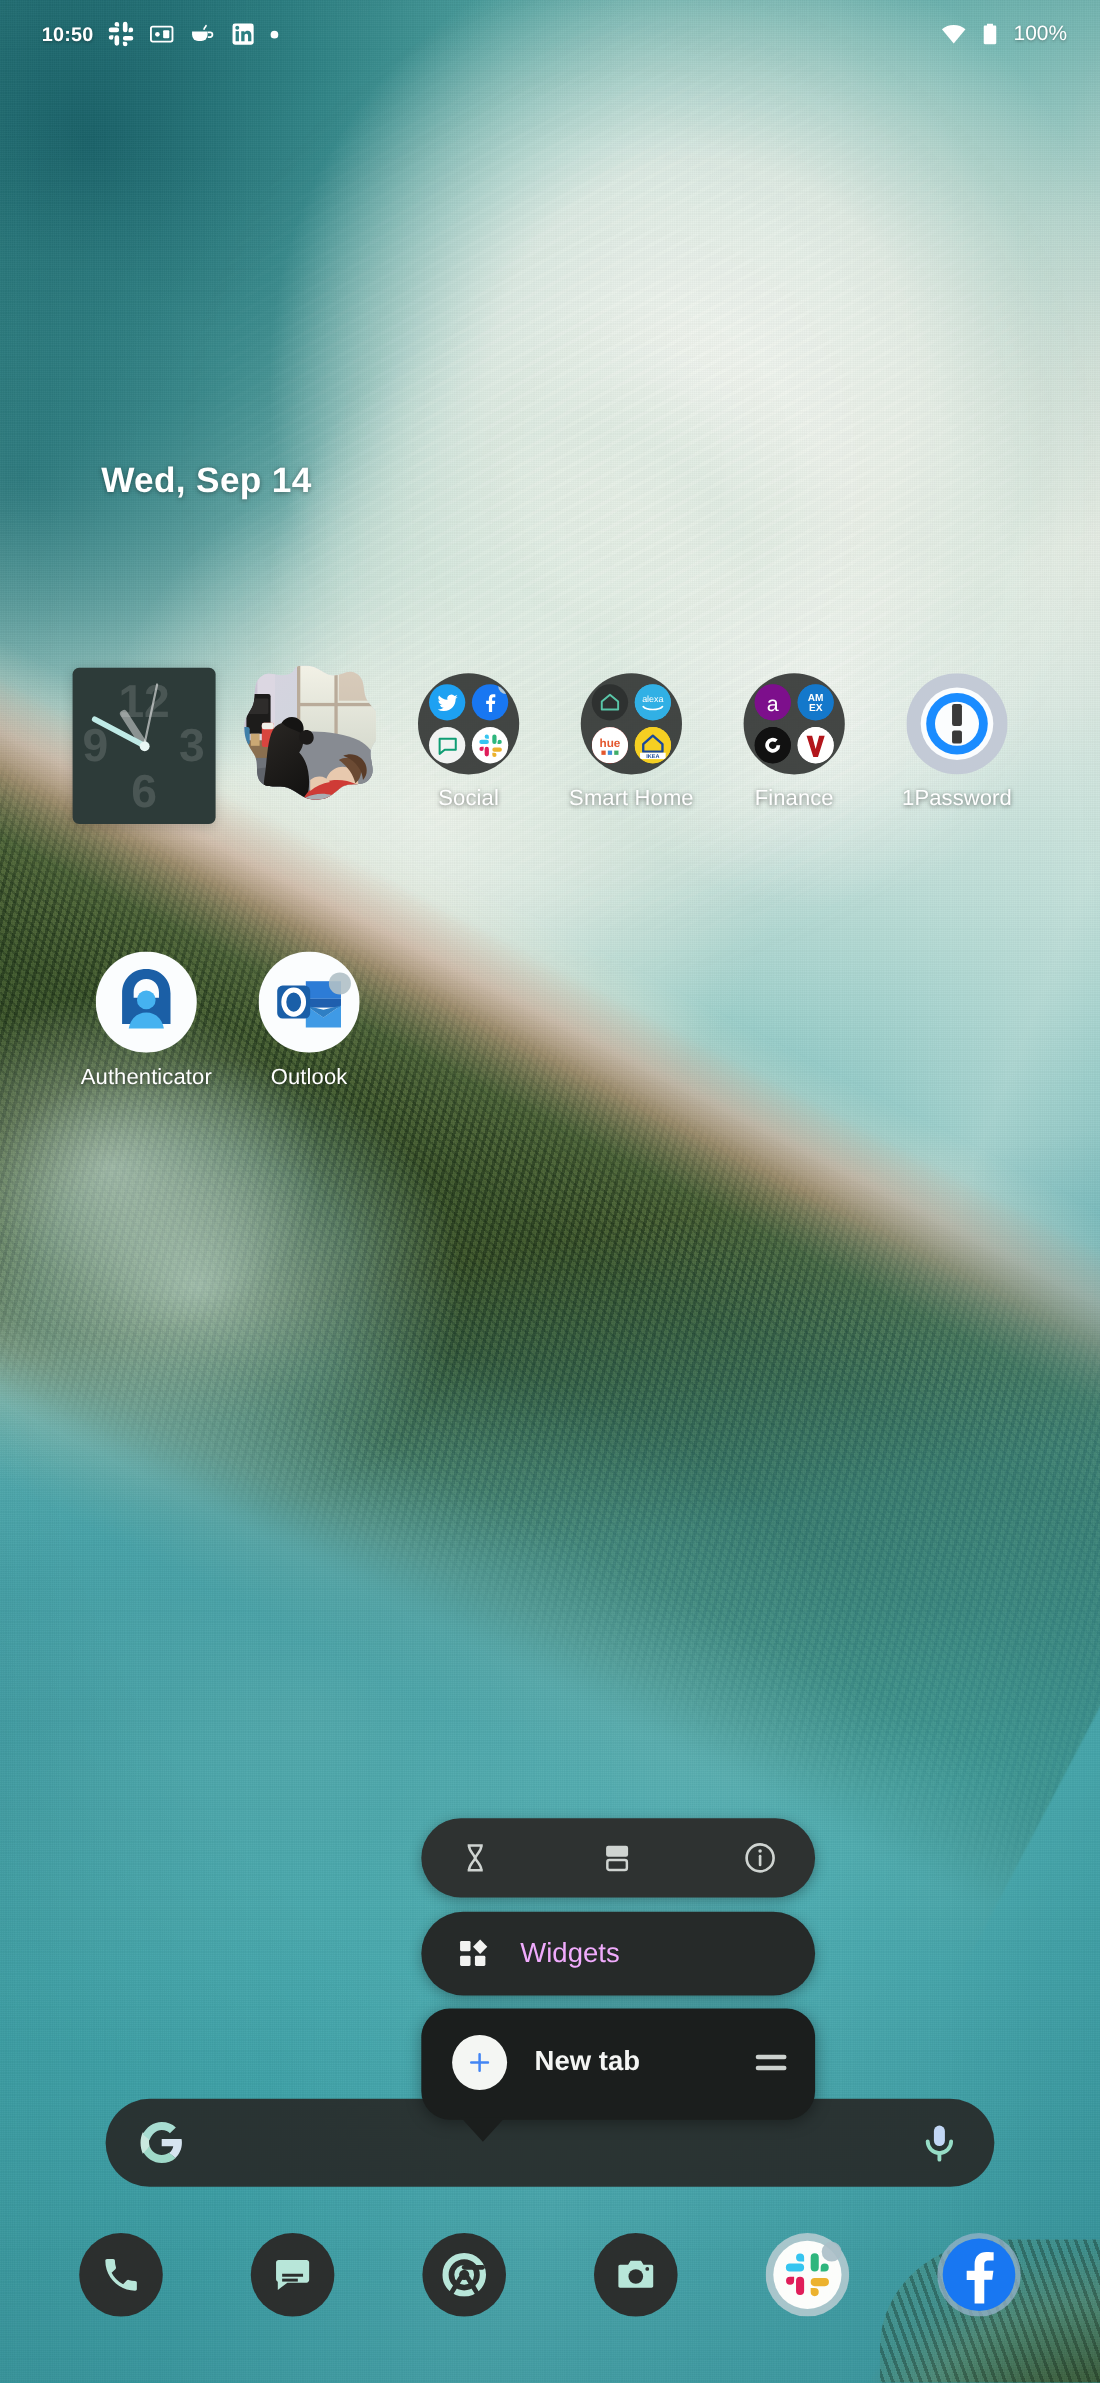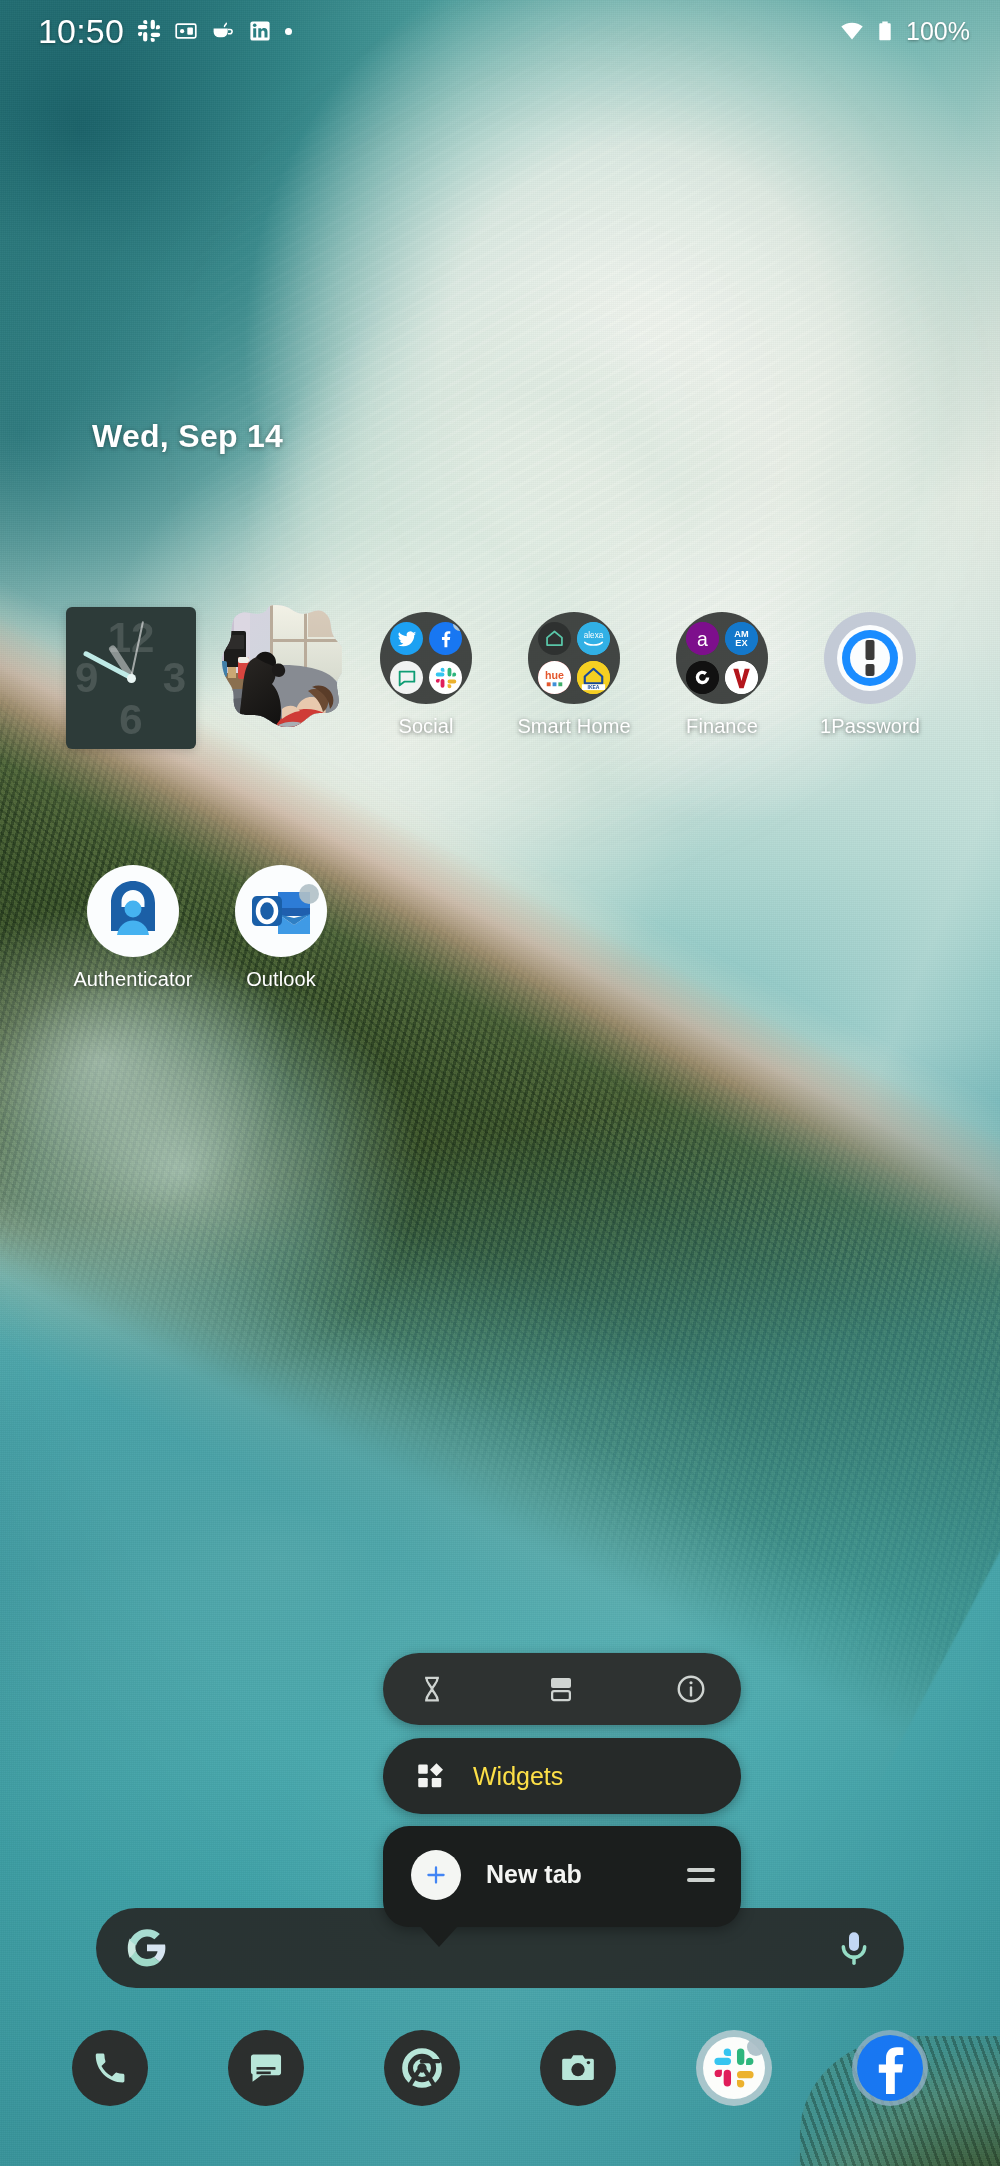--- a/index.html
+++ b/index.html
@@ -157,25 +157,25 @@
   }
 
   
   #status-bar {
     position:absolute; top:0; left:0; right:0; height:62px;
     display:flex; align-items:center; justify-content:space-between;
     padding:0 30px 0 38px;
     color:#fff; z-index:30;
   }
   .sb-left { display:flex; align-items:center; gap:13px; }
-  .sb-clock { font-size:34px; font-weight:400; letter-spacing:.2px; text-shadow:0 1px 3px rgba(0,0,0,.35); }
+  .sb-clock { font-size:18px; font-weight:700; letter-spacing:.2px; text-shadow:0 1px 3px rgba(0,0,0,.35); }
   .sb-ic { width:24px; height:24px; display:block; }
   .sb-dot { width:7px; height:7px; border-radius:50%; background:#fff; }
   .sb-right { display:flex; align-items:center; gap:9px; }
-  .sb-pct { font-size:25px; font-weight:500; text-shadow:0 1px 3px rgba(0,0,0,.35); }
+  .sb-pct { font-size:19px; font-weight:500; text-shadow:0 1px 3px rgba(0,0,0,.35); }
 
   
   #date-text {
     position:absolute; left:92px; top:418px;
     font-size:32px; color:#fff; font-weight:700; letter-spacing:.3px;
     text-shadow:0 1px 5px rgba(0,0,0,.4);
     z-index:20;
   }
 
   
@@ -261,21 +261,21 @@
     display:flex; align-items:center; justify-content:space-between;
     padding:0 34px; margin-bottom:13px;
     box-shadow:0 3px 12px rgba(0,0,0,.3);
   }
   .pill-widgets {
     height:76px; background:#262a29; border-radius:38px;
     display:flex; align-items:center; gap:28px;
     padding:0 32px; margin-bottom:12px;
     box-shadow:0 3px 12px rgba(0,0,0,.3);
   }
-  .pill-widgets .label { color:#fde047; font-size:25px; }
+  .pill-widgets .label { color:#f0abfc; font-size:25px; }
   .shortcut-group {
     background:#1b1e1d; border-radius:26px;
     box-shadow:0 3px 14px rgba(0,0,0,.34);
     position:relative;
     font-weight:bold;
   }
   .shortcut {
     height:97px; display:flex; align-items:center;
     padding:0 26px 0 28px; gap:25px;
   }

